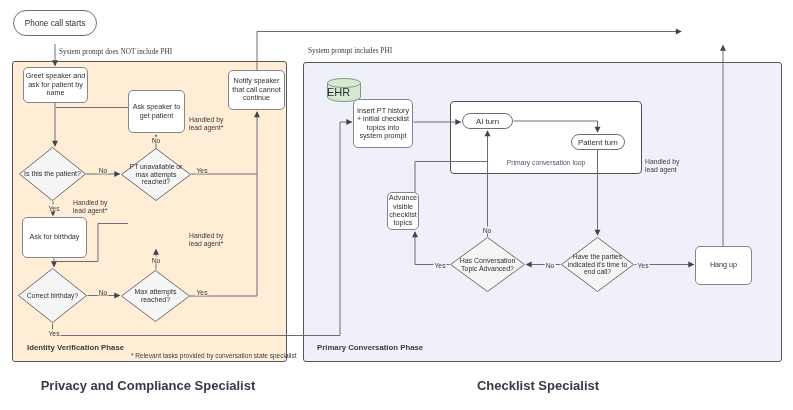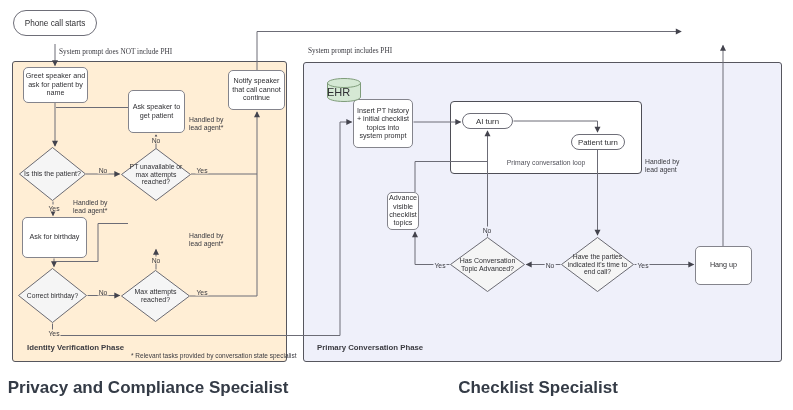--- a/index.html
+++ b/index.html
@@ -39,21 +39,21 @@
   .diamond .dl{position:relative;z-index:1;text-align:center;font-size:7px;line-height:1.14;
         width:94%;color:var(--text);}
   .lbl{position:absolute;transform:translate(-50%,-50%);font-size:6.8px;color:#3a3a40;
         padding:0 1px;white-space:nowrap;z-index:2;}
   .lbl.on-left{background:var(--left-panel-fill);}
   .lbl.on-right{background:var(--right-panel-fill);}
   .ann{position:absolute;font-size:6.8px;line-height:1.25;color:#3a3a40;width:42px;z-index:2;}
   .toplabel{position:absolute;font-size:7.3px;color:#3a3a40;white-space:nowrap;font-family:Liberation Serif, serif;}
   .phase{position:absolute;font-size:7.8px;font-weight:bold;color:#3a3a40;white-space:nowrap;}
   .footnote{position:absolute;font-size:6.5px;color:#3a3a40;white-space:nowrap;}
-  .footer-title{position:absolute;transform:translateX(-50%);font-size:17px;font-weight:bold;
+  .footer-title{position:absolute;transform:translateX(-50%);font-size:13px;font-weight:bold;
         color:#343b46;white-space:nowrap;}
   .cyl{position:absolute;left:327px;top:78px;width:34px;height:24px;z-index:3;}
   .cyl .cl{position:absolute;left:0;top:8px;width:34px;text-align:left;font-size:11px;color:var(--text);}
 </style>
 </head>
 <body>
 
 <div class="canvas">
 
   <div class="panel left"></div>

